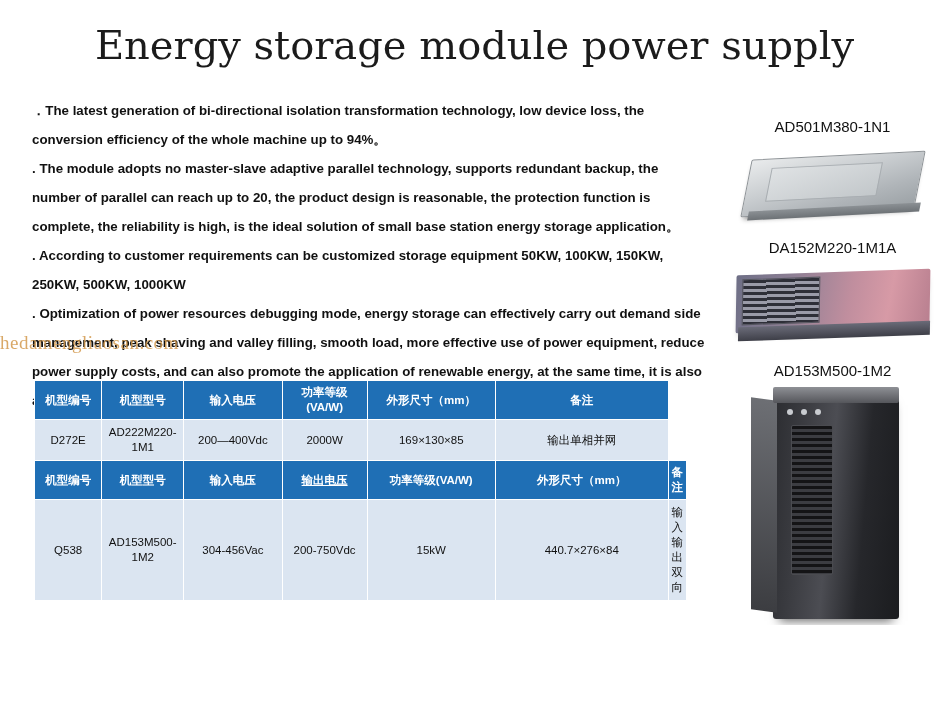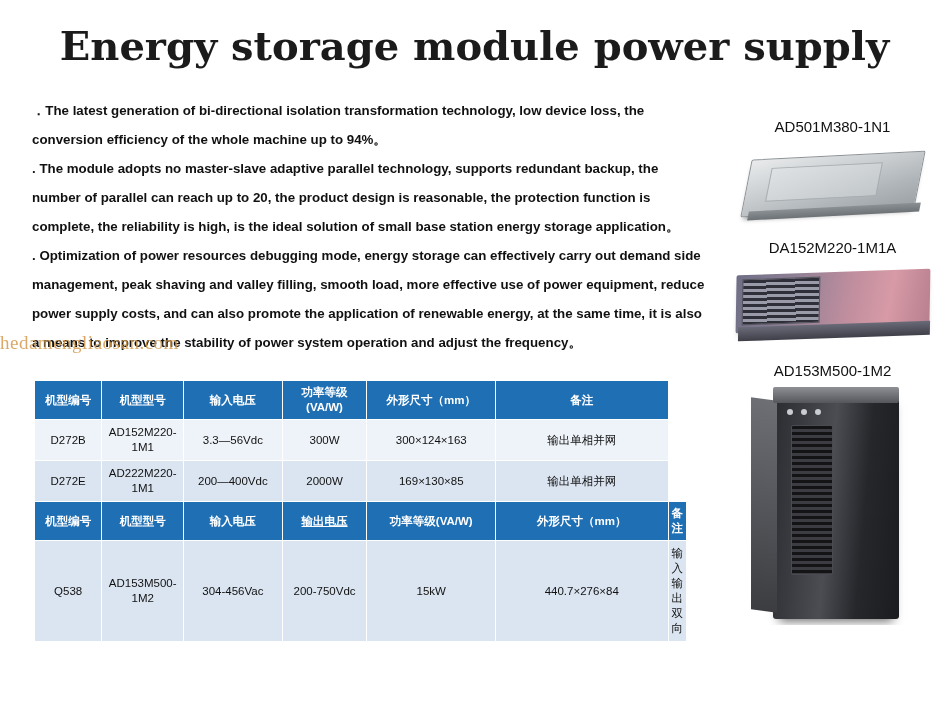--- a/index.html
+++ b/index.html
@@ -15,21 +15,21 @@
     width: 949px; height: 708px;
     background: #ffffff;
   }
   .title {
     position: absolute;
     left: 0; top: 22px;
     width: 949px;
     text-align: center;
     font-family: "DejaVu Serif", serif;
     font-size: 40px;
-    font-weight: 700;
+    font-weight: 400;
     color: #1b1b1b;
     letter-spacing: 0px;
   }
   .body-text {
     position: absolute;
     left: 32px; top: 96px;
     width: 678px;
     font-size: 13.3px;
     line-height: 29px;
     color: #111111;
@@ -181,20 +181,21 @@
 </head>
 <body>
 
 <div id="page">
 
   <div class="title">Energy storage module power supply</div>
 
   <div class="body-text">
     <p>．The latest generation of bi-directional isolation transformation technology, low device loss, the conversion efficiency of the whole machine up to 94%。</p>
     <p>. The module adopts no master-slave adaptive parallel technology, supports redundant backup, the number of parallel can reach up to 20, the product design is reasonable, the protection function is complete, the reliability is high, is the ideal solution of small base station energy storage application。</p>
+    <p>. According to customer requirements can be customized storage equipment 50KW, 100KW, 150KW, 250KW, 500KW, 1000KW</p>
     <p>. Optimization of power resources debugging mode, energy storage can effectively carry out demand side management, peak shaving and valley filling, smooth load, more effective use of power equipment, reduce power supply costs, and can also promote the application of renewable energy, at the same time, it is also a means to improve the stability of power system operation and adjust the frequency。</p>
   </div>
 
   <div class="watermark">hedamengliaosan.com</div>
 
   <div class="right-col">
 
     <div class="prod">
       <div class="prod-label">AD501M380-1N1</div>
       <div class="img-box p1">
@@ -233,28 +234,20 @@
       <tr>
         <th class="c-model">机型编号</th>
         <th class="c-type">机型型号</th>
         <th class="c-in">输入电压</th>
         <th class="c-pw">功率等级(VA/W)</th>
         <th class="c-dim">外形尺寸（mm）</th>
         <th class="c-note">备注</th>
       </tr>
     </thead>
     <tbody>
-      <tr class="alt">
-        <td>D272B</td>
-        <td>AD152M220-1M1</td>
-        <td>3.3—56Vdc</td>
-        <td>300W</td>
-        <td>300×124×163</td>
-        <td>输出单相并网</td>
-      </tr>
       <tr>
         <td>D272E</td>
         <td>AD222M220-1M1</td>
         <td>200—400Vdc</td>
         <td>2000W</td>
         <td>169×130×85</td>
         <td>输出单相并网</td>
       </tr>
 
       <tr>

